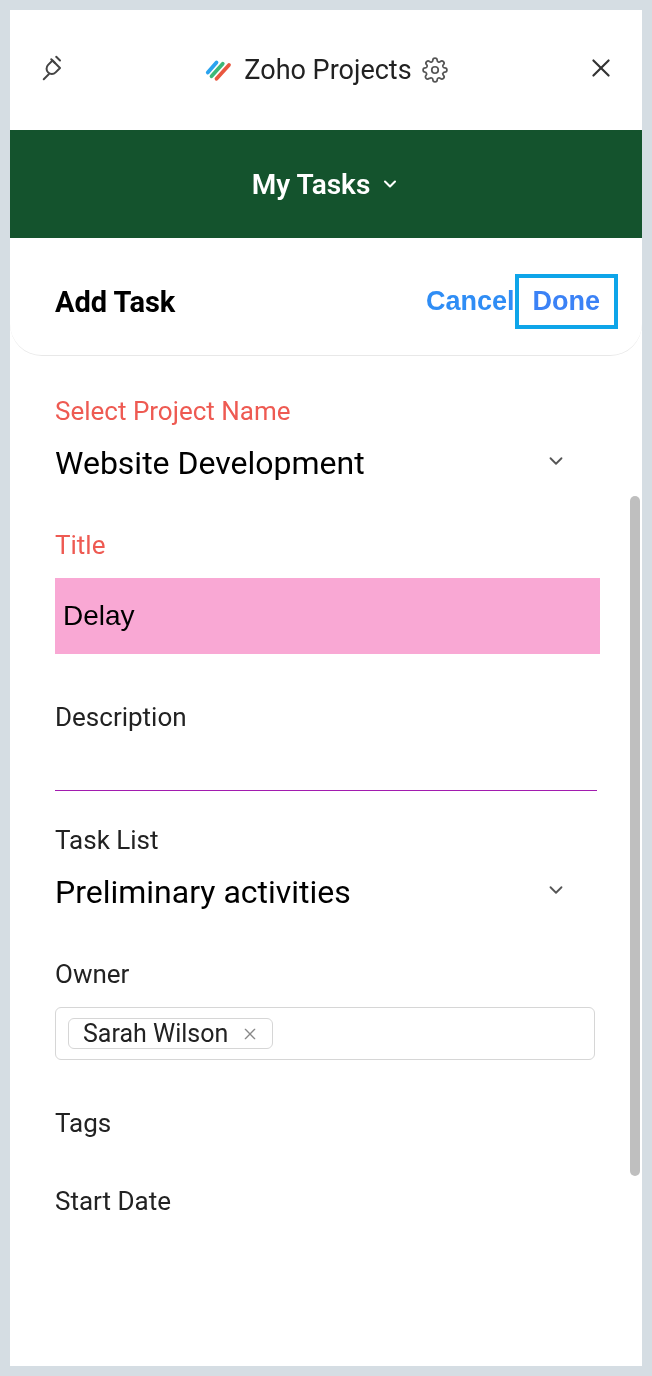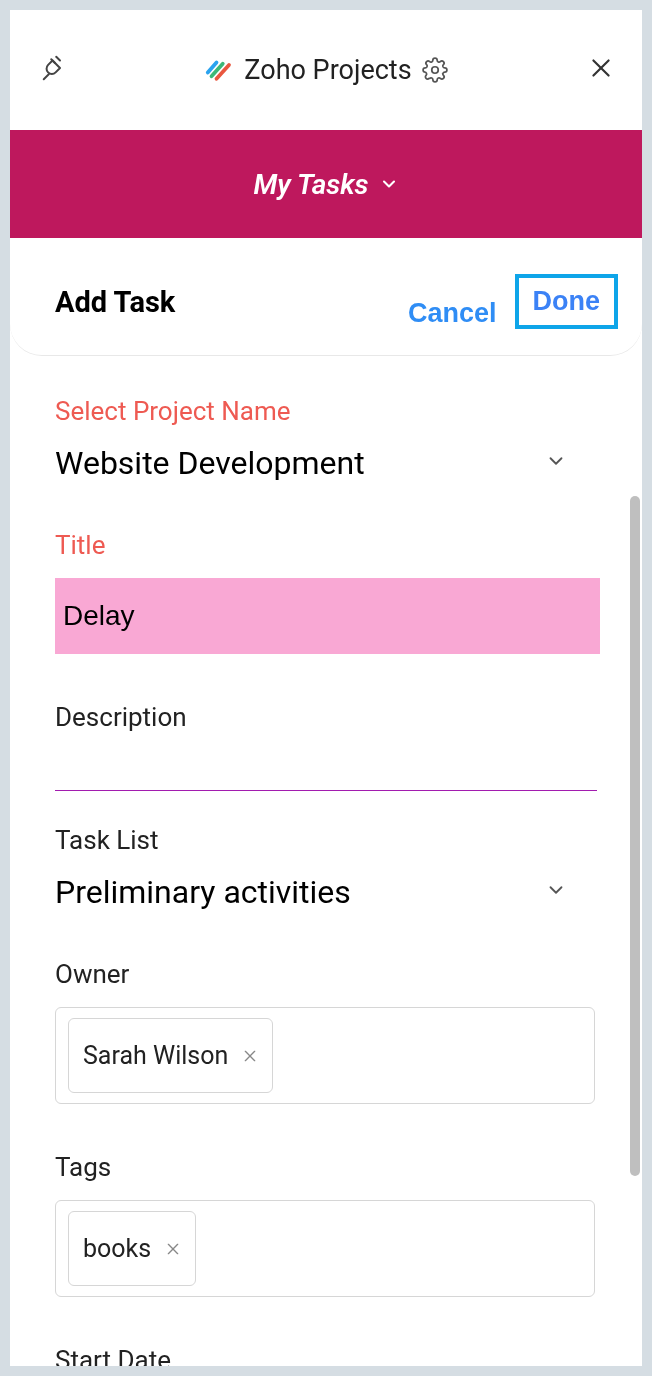--- a/index.html
+++ b/index.html
@@ -54,52 +54,50 @@
     font-size: 27px;
     font-weight: 400;
     color: #222;
   }
   .gear-icon {
     color: #555;
     display: inline-flex;
   }
   
   .banner {
-    background: #be185d;
+    background: #14532d;
     height: 108px;
     display: flex;
     align-items: center;
     justify-content: center;
     color: #fff;
     font-size: 28px;
     font-weight: 600;
     gap: 10px;
-    font-style: italic;
   }
   .chevron-down-white {
     display: inline-flex;
   }
   
   .action-row {
     display: flex;
     align-items: center;
     justify-content: space-between;
     padding: 36px 24px 26px 45px;
     border-bottom: 1px solid #e8e8e8;
     border-radius: 32px;
   }
   .action-title {
     font-size: 29px;
     font-weight: 700;
     color: #000;
   }
   .action-buttons {
     display: flex;
-    align-items: flex-end;
-    gap: 18px;
+    align-items: center;
   }
   .cancel-btn {
     color: #2f8df5;
     font-size: 27px;
     font-weight: 600;
     background: none;
     border: none;
     cursor: pointer;
   }
   .done-btn {
@@ -174,21 +172,21 @@
     border: 1px solid #d6d6d6;
     border-radius: 6px;
     padding: 10px 12px;
     display: flex;
     align-items: center;
     width: 540px;
   }
   .chip {
     border: 1px solid #d6d6d6;
     border-radius: 6px;
-    padding: 22px 14px;
+    padding: 0 14px;
     display: inline-flex;
     align-items: center;
     gap: 14px;
     font-size: 25px;
     color: #222;
   }
   .chip-x {
     color: #888;
     display: inline-flex;
     cursor: pointer;
@@ -300,31 +298,20 @@
               <line x1="5" y1="5" x2="19" y2="19"></line>
                 <line x1="19" y1="5" x2="5" y2="19"></line>
             </svg>
           </span>
         </span>
       </div>
     </div>
 
     <div class="field-group">
       <div class="field-label">Tags</div>
-      <div class="chip-container">
-        <span class="chip">
-          <span>books</span>
-          <span class="chip-x">
-            <svg width="16" height="16" viewBox="0 0 24 24" fill="none" stroke="currentColor" stroke-width="2" stroke-linecap="round">
-              <line x1="5" y1="5" x2="19" y2="19"></line>
-                <line x1="19" y1="5" x2="5" y2="19"></line>
-            </svg>
-          </span>
-        </span>
-      </div>
     </div>
 
     <div class="field-group">
       <div class="start-date-label">Start Date</div>
     </div>
 
     <div class="scrollbar-fake"></div>
   </div>
 
 </div>

